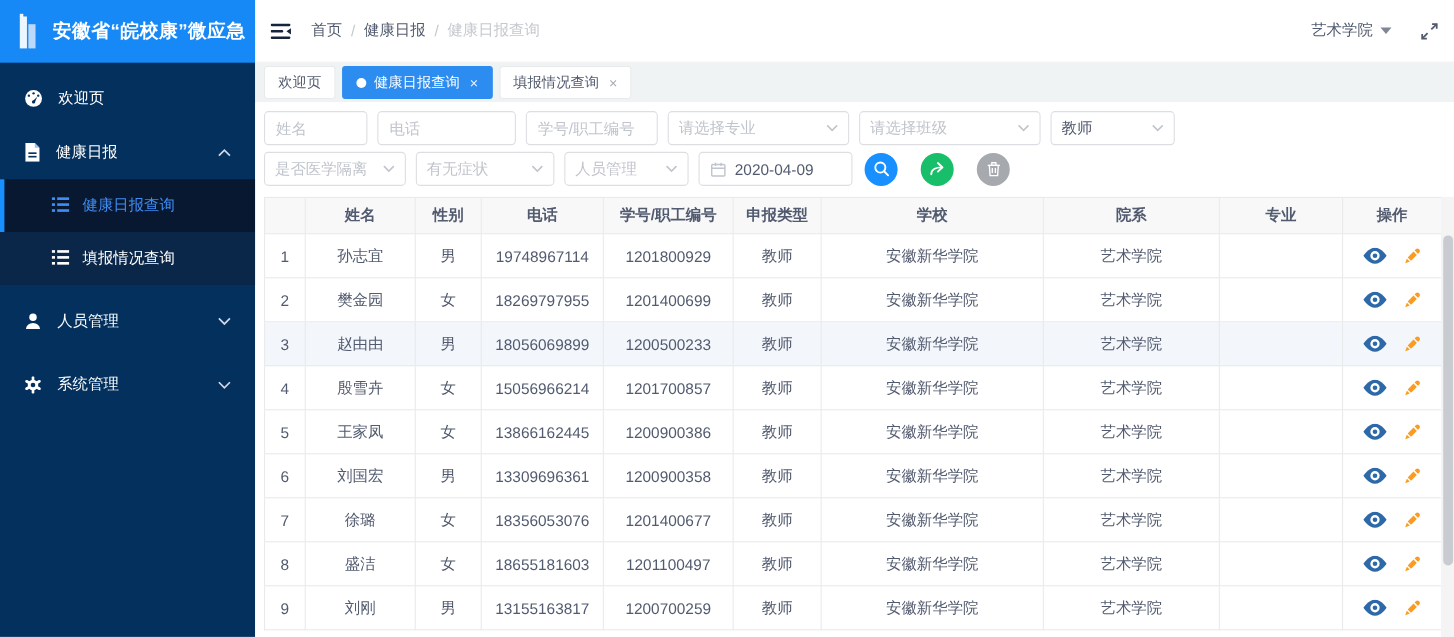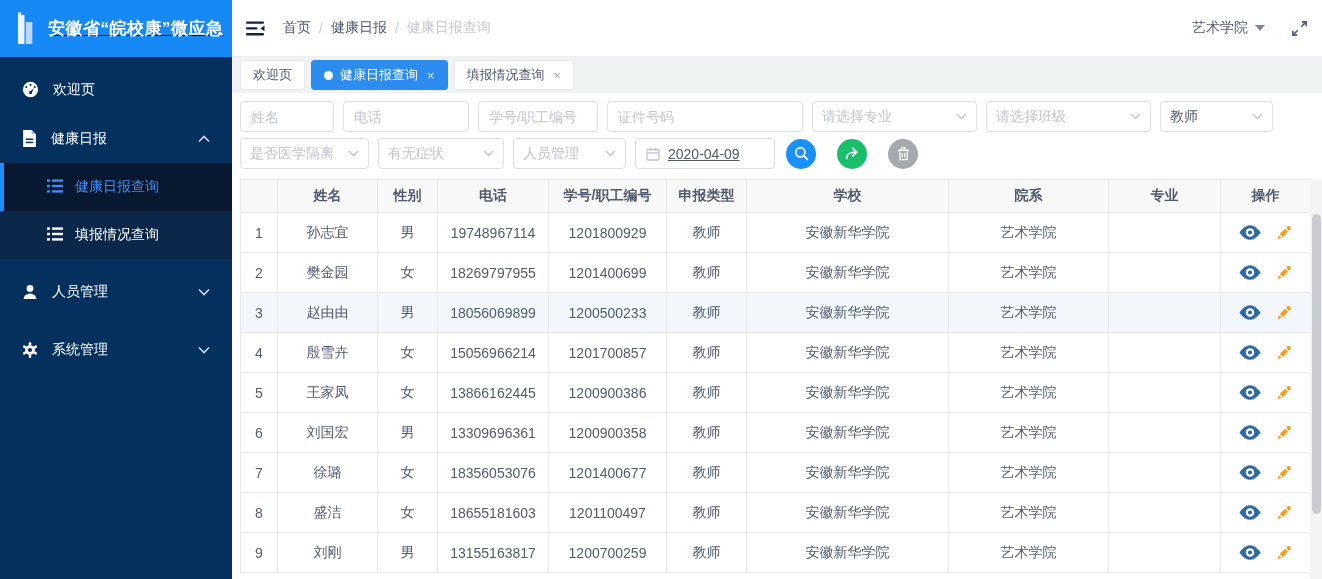--- a/index.html
+++ b/index.html
@@ -1,21 +1,21 @@
 <!DOCTYPE html>
 <html><head>
 <meta charset="utf-8">
 <style>
   * { box-sizing: border-box; margin: 0; padding: 0; }
   html,body { width:1322px; height:579px; overflow:hidden; }
   body { font-family:"Liberation Sans","DejaVu Sans",sans-serif; display:flex; background:#fff; font-size:14px; }
 
   
   .sidebar { width:232px; flex-shrink:0; background:#04305e; display:flex; flex-direction:column; }
-  .logo { height:57px; background:#1689f7; display:flex; align-items:center; gap:10px; padding-left:12px; flex-shrink:0;text-decoration:underline; }
+  .logo { height:57px; background:#1689f7; display:flex; align-items:center; gap:10px; padding-left:12px; flex-shrink:0; }
   .logo-title { color:#fff; font-weight:bold; font-size:17px; letter-spacing:0.5px; white-space:nowrap; }
   .menu { padding-top:8px; }
   .menu-item { height:49px; display:flex; align-items:center; gap:14px; padding:0 22px; color:#fff; font-size:14px; cursor:pointer; }
   .menu-item .chev { margin-left:auto; }
   .submenu .submenu-item { height:48px; display:flex; align-items:center; gap:12px; padding-left:47px; color:#fff; background:#0a2648; cursor:pointer; }
   .submenu .submenu-item.active { background:#081830; border-left:4px solid #1890ff; padding-left:43px; color:#3f8df5; }
   .submenu-item .ico { color:#fff; }
   .submenu-item.active .ico { color:#3f8df5; }
 
   
@@ -36,21 +36,21 @@
   .tag .close { font-size:13px; color:#a7abb3; margin-left:2px; }
   .tag.active .close { color:#e7f1fd; }
 
   
   .content { flex:1; background:#fff; padding:8px 12px 0 8px; position:relative; overflow:hidden; }
   .filters-row { display:flex; align-items:center; gap:9px; margin-bottom:6px; }
   .f-input { height:31px; border:1px solid #dcdee2; border-radius:4px; padding:0 10px; font-size:14px; color:#515a6e; outline:none; background:#fff; }
   .f-input::placeholder { color:#c0c4cc; }
   .f-select { height:31px; border:1px solid #dcdee2; border-radius:4px; background:#fff; display:flex; align-items:center; justify-content:space-between; padding:0 9px; color:#c0c4cc; cursor:pointer; }
   .f-select.has-value { color:#515a6e; }
-  .date-field { height:31px; border:1px solid #dcdee2; border-radius:4px; background:#fff; display:flex; align-items:center; gap:8px; padding:0 10px; color:#515a6e; cursor:pointer;text-decoration:underline; }
+  .date-field { height:31px; border:1px solid #dcdee2; border-radius:4px; background:#fff; display:flex; align-items:center; gap:8px; padding:0 10px; color:#515a6e; cursor:pointer; }
   .circle-btn { width:30px; height:30px; border-radius:50%; border:none; display:flex; align-items:center; justify-content:center; cursor:pointer; flex-shrink:0; }
   .circle-btn.search { background:#1890ff; margin-left:2px; }
   .circle-btn.export { background:#19be6b; margin-left:12px; }
   .circle-btn.delete { background:#a6a9ad; margin-left:12px; }
 
   
   .table-wrap { position:relative; margin-top:10px; width:1082px; }
   table { border-collapse:collapse; table-layout:fixed; width:1070px; text-align:center; color:#515a6e; }
   th { background:#f8f8f9; height:33px; font-weight:600; font-size:14px; border:1px solid #e8eaec; }
   td { height:40px; border:1px solid #e8eaec; background:#fff; font-size:14px; }
@@ -211,21 +211,20 @@
       <span class="close">×</span>
     </div>
   </div>
 
   <section class="content">
 
     <div class="filters-row">
       <input class="f-input" style="width: 94px;" placeholder="姓名">
       <input class="f-input" style="width: 126px;" placeholder="电话">
       <input class="f-input" style="width: 120px;" placeholder="学号/职工编号">
-      <input class="f-input" style="width: 196px;" placeholder="证件号码">
       <div class="f-select" style="width:165px">
         <span>请选择专业</span>
         <svg width="11" height="7" viewBox="0 0 11 7">
             <polyline points="1,1 5.5,5.5 10,1" fill="none" stroke="#c0c4cc" stroke-width="1.4"></polyline>
           </svg>
       </div>
       <div class="f-select" style="width:165px">
         <span>请选择班级</span>
         <svg width="11" height="7" viewBox="0 0 11 7">
             <polyline points="1,1 5.5,5.5 10,1" fill="none" stroke="#c0c4cc" stroke-width="1.4"></polyline>

